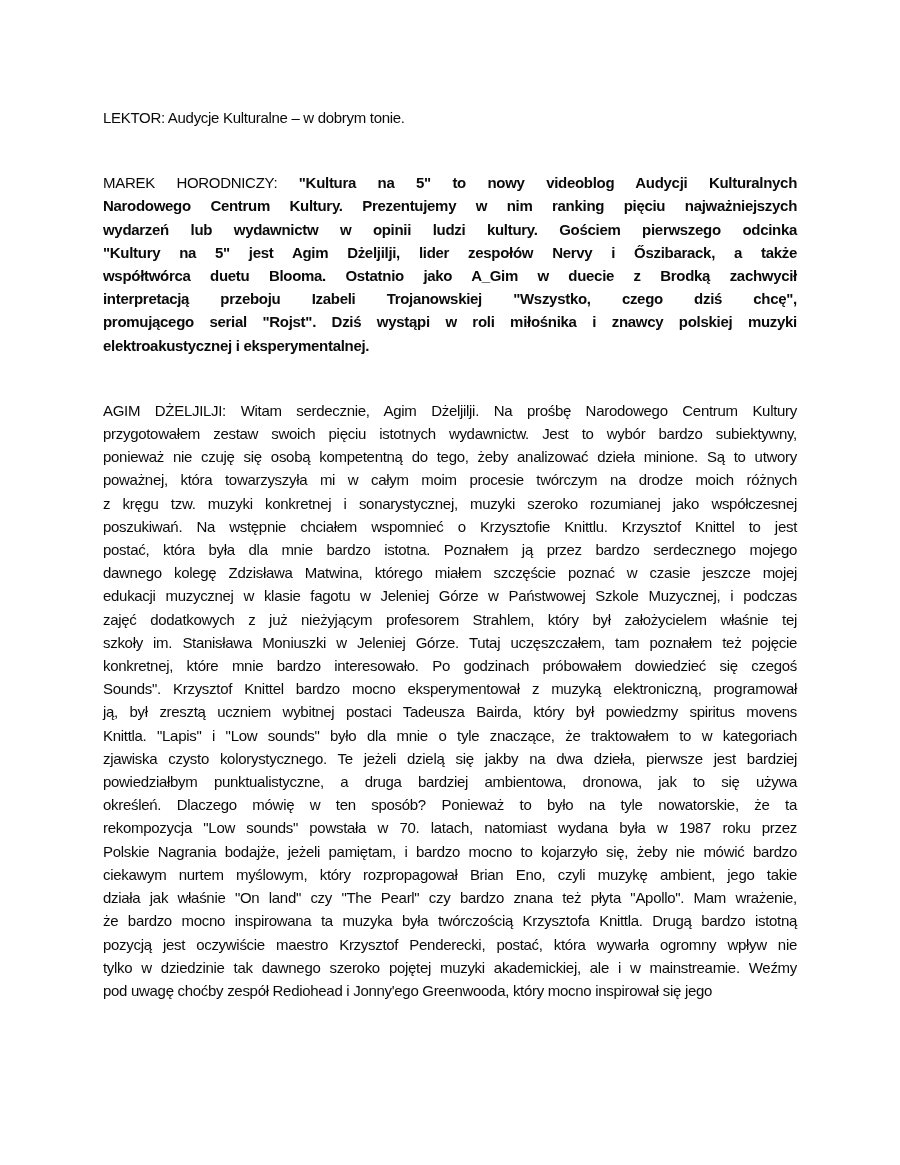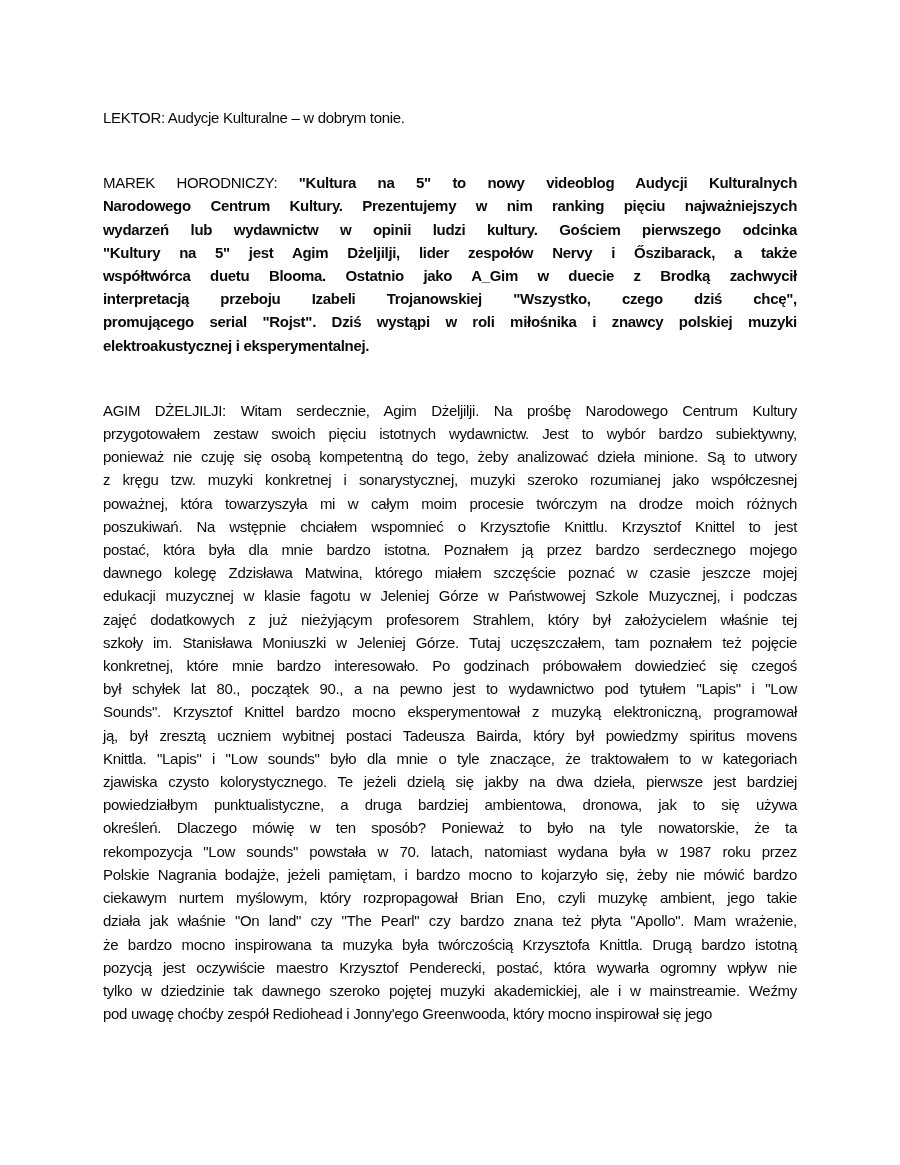--- a/index.html
+++ b/index.html
@@ -50,30 +50,29 @@
         <div class="line"><span class="bold">"Kultury na 5" jest Agim Dżeljilji, lider zespołów Nervy i Őszibarack, a także</span></div>
         <div class="line"><span class="bold">współtwórca duetu Blooma. Ostatnio jako A_Gim w duecie z Brodką zachwycił</span></div>
         <div class="line"><span class="bold">interpretacją przeboju Izabeli Trojanowskiej "Wszystko, czego dziś chcę",</span></div>
         <div class="line"><span class="bold">promującego serial "Rojst". Dziś wystąpi w roli miłośnika i znawcy polskiej muzyki</span></div>
         <div class="line last"><span class="bold">elektroakustycznej i eksperymentalnej.</span></div>
       </div>
       <div class="para">
         <div class="line"><span class="regular">AGIM DŻELJILJI:</span> <span class="regular">Witam serdecznie, Agim Dżeljilji. Na prośbę Narodowego Centrum Kultury</span></div>
         <div class="line"><span class="regular">przygotowałem zestaw swoich pięciu istotnych wydawnictw. Jest to wybór bardzo subiektywny,</span></div>
         <div class="line"><span class="regular">ponieważ nie czuję się osobą kompetentną do tego, żeby analizować dzieła minione. Są to utwory</span></div>
+        <div class="line"><span class="regular">poważnej, która towarzyszyła mi w całym moim procesie twórczym na drodze moich różnych</span></div>
         <div class="line"><span class="regular">z kręgu tzw. muzyki konkretnej i sonarystycznej, muzyki szeroko rozumianej jako współczesnej</span></div>
-        <div class="line"><span class="regular">poważnej, która towarzyszyła mi w całym moim procesie twórczym na drodze moich różnych</span></div>
         <div class="line"><span class="regular">poszukiwań. Na wstępnie chciałem wspomnieć o Krzysztofie Knittlu. Krzysztof Knittel to jest</span></div>
         <div class="line"><span class="regular">postać, która była dla mnie bardzo istotna. Poznałem ją przez bardzo serdecznego mojego</span></div>
         <div class="line"><span class="regular">dawnego kolegę Zdzisława Matwina, którego miałem szczęście poznać w czasie jeszcze mojej</span></div>
         <div class="line"><span class="regular">edukacji muzycznej w klasie fagotu w Jeleniej Górze w Państwowej Szkole Muzycznej, i podczas</span></div>
         <div class="line"><span class="regular">zajęć dodatkowych z już nieżyjącym profesorem Strahlem, który był założycielem właśnie tej</span></div>
         <div class="line"><span class="regular">szkoły im. Stanisława Moniuszki w Jeleniej Górze. Tutaj uczęszczałem, tam poznałem też pojęcie</span></div>
         <div class="line"><span class="regular">konkretnej, które mnie bardzo interesowało. Po godzinach próbowałem dowiedzieć się czegoś</span></div>
-        <div class="line"><span class="regular">był schyłek lat 80., początek 90., a na pewno jest to wydawnictwo pod tytułem "Lapis" i "Low</span></div>
         <div class="line"><span class="regular">Sounds". Krzysztof Knittel bardzo mocno eksperymentował z muzyką elektroniczną, programował</span></div>
         <div class="line"><span class="regular">ją, był zresztą uczniem wybitnej postaci Tadeusza Bairda, który był powiedzmy spiritus movens</span></div>
         <div class="line"><span class="regular">Knittla. "Lapis" i "Low sounds" było dla mnie o tyle znaczące, że traktowałem to w kategoriach</span></div>
         <div class="line"><span class="regular">zjawiska czysto kolorystycznego. Te jeżeli dzielą się jakby na dwa dzieła, pierwsze jest bardziej</span></div>
         <div class="line"><span class="regular">powiedziałbym punktualistyczne, a druga bardziej ambientowa, dronowa, jak to się używa</span></div>
         <div class="line"><span class="regular">określeń. Dlaczego mówię w ten sposób? Ponieważ to było na tyle nowatorskie, że ta</span></div>
         <div class="line"><span class="regular">rekompozycja "Low sounds" powstała w 70. latach, natomiast wydana była w 1987 roku przez</span></div>
         <div class="line"><span class="regular">Polskie Nagrania bodajże, jeżeli pamiętam, i bardzo mocno to kojarzyło się, żeby nie mówić bardzo</span></div>
         <div class="line"><span class="regular">ciekawym nurtem myślowym, który rozpropagował Brian Eno, czyli muzykę ambient, jego takie</span></div>
         <div class="line"><span class="regular">działa jak właśnie "On land" czy "The Pearl" czy bardzo znana też płyta "Apollo". Mam wrażenie,</span></div>

